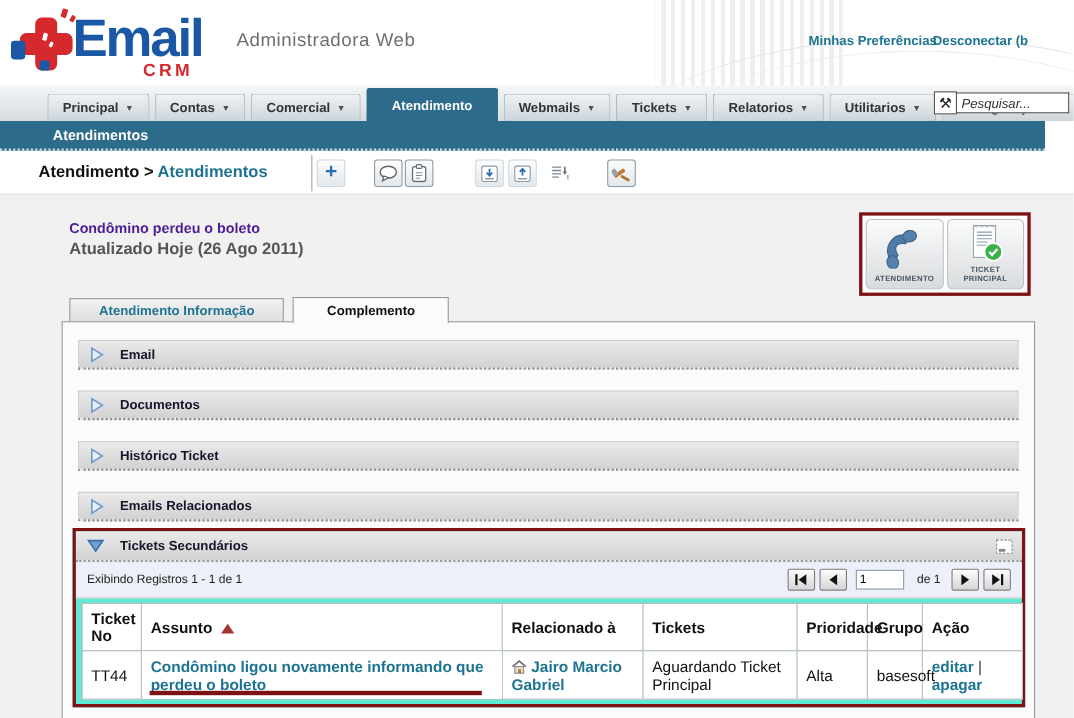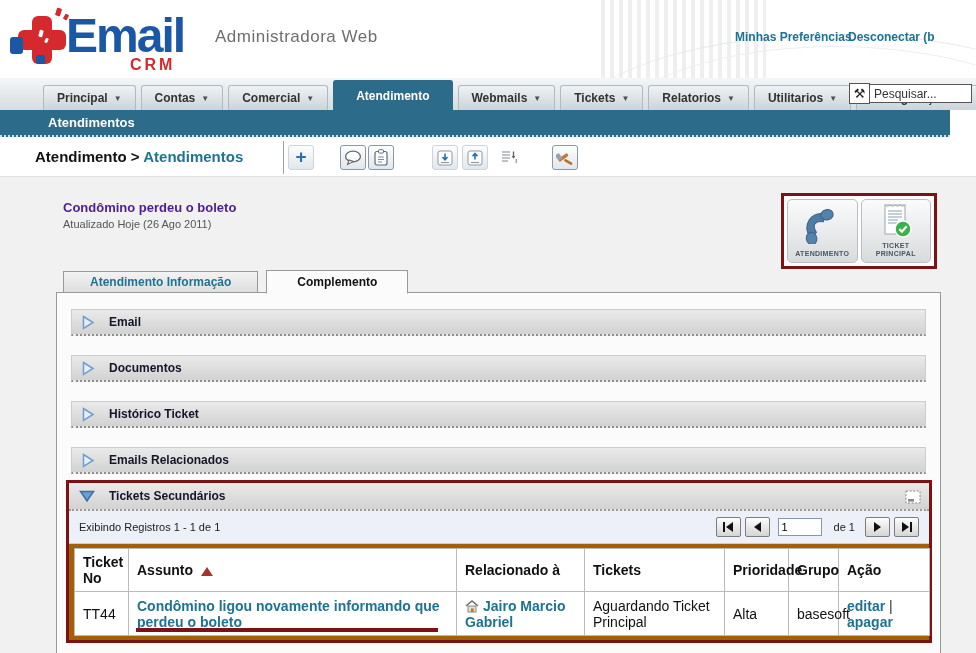--- a/index.html
+++ b/index.html
@@ -43,21 +43,21 @@
   .tabs { position: absolute; left: 43px; bottom: 0; display: flex; gap: 5px; align-items: flex-end; }
   .tab { height: 25px; padding: 0 13px; font-size: 12px; font-weight: bold; color: #333;
     background: linear-gradient(#eff2f4,#ccd4da); border: 1px solid #b0bac2; border-bottom: none;
     border-radius: 3px 3px 0 0; display: flex; align-items: center; gap: 6px; cursor: pointer; white-space: nowrap; }
   .tab .arr { font-size: 8px; color: #44505a; }
   .tab.active { background: #2d6b8a; color: #fff; border-color: #2d6b8a; height: 30px; padding: 0 22px; }
   .search { position: absolute; right: 4px; top: 5px; display: flex; align-items: center; }
   .search .tool { width: 21px; height: 21px; border: 1px solid #555; background: #fff;
     display: flex; align-items: center; justify-content: center; font-size: 13px; color: #222; }
   .search input { width: 102px; height: 19px; border: 1px solid #555; border-left: none;
-    font-size: 12px; padding: 0 4px; font-family: "Liberation Sans", sans-serif; color: #222; }
+    font-size: 12px; padding: 0 4px; font-family: "Liberation Sans", sans-serif; color: #222; font-style: italic; }
   .search input::placeholder { color: #333; opacity: 1; }
 
   .sectionbar { position: absolute; top: 110px; left: 0; width: 950px; height: 27px; background: #2d6b8a;
     color: #fff; font-weight: bold; font-size: 13px; line-height: 25px; padding-left: 48px;
     border-bottom: 2px dotted #cfdfe7; }
 
   
   .crumbrow { position: absolute; top: 139px; left: 0; width: 100%; height: 37px; background: #fff; }
   .crumb { position: absolute; left: 8px; top: 9px; font-size: 15px; font-weight: bold; color: #111; margin-left: 27px; }
   .crumb .cur { color: #1d7391; cursor: pointer; }
@@ -65,21 +65,21 @@
   .toolicons { position: absolute; left: 288px; top: 5px; display: flex; align-items: center; height: 27px; }
   .ibtn { width: 26px; height: 25px; border-radius: 3px; background: linear-gradient(#fdfdfd,#e1e7eb);
     border: 1px solid #cdd5da; display: flex; align-items: center; justify-content: center; cursor: pointer; }
   .ibtn.framed { border: 1px solid #8a99a3; }
   .plus-glyph { color: #2a6fb5; font-size: 19px; font-weight: bold; line-height: 1; margin-top: -2px; }
 
   
   .content { position: absolute; top: 176px; left: 0; width: 100%; height: 477px;
     background: #f1f1f1; border-top: 1px solid #e2e2e2; }
   .rec-title { position: absolute; left: 63px; top: 23px; font-size: 13px; font-weight: bold; color: #4c1d95; }
-  .rec-sub { position: absolute; left: 63px; top: 41px; font-size: 11px; color: #555; }
+  .rec-sub { position: absolute; left: 63px; top: 41px; font-size: 15px; color: #555; font-weight: bold; }
 
   .annotation-box { border: 3px solid #7c1214; }
   .quick-box { position: absolute; left: 781px; top: 16px; width: 156px; height: 76px;
     background: #fdfdfd; display: flex; gap: 3px; padding: 3px; }
   .qbtn { flex: 1; background: linear-gradient(#fbfbfb,#d8dbdd); border: 1px solid #b9c0c5; border-radius: 5px;
     display: flex; flex-direction: column; align-items: center; justify-content: flex-end; padding-bottom: 3px; cursor: pointer; }
   .qicon { flex: 1; display: flex; align-items: center; justify-content: center; }
   .qlabel { font-size: 7px; font-weight: bold; color: #475662; text-align: center; line-height: 1.25; letter-spacing: .3px; }
 
   .dtabs { position: absolute; left: 63px; top: 93px; display: flex; gap: 8px; align-items: flex-end; }
@@ -90,21 +90,21 @@
 
   .panel { position: absolute; left: 56px; top: 115px; width: 885px; height: 363px;
     border: 1px solid #999; background: #fbfbfb; }
 
   .acc { position: absolute; left: 14px; width: 855px; height: 27px;
     background: linear-gradient(#eaeaea,#d2d2d2); border: 1px solid #cccccc; border-bottom: 2px dotted #8f8f8f;
     display: flex; align-items: center; cursor: pointer; }
   .acc .tri { margin-left: 10px; display: flex; }
   .acc .lbl { margin-left: 14px; font-size: 12px; font-weight: bold; color: #15152a; }
 
-  .tsec { position: absolute; left: 9px; top: 187px; width: 866px; height: 163px; background: #a16207; }
+  .tsec { position: absolute; left: 9px; top: 187px; width: 866px; height: 163px; background: #5eead4; }
   .tsec-head { height: 28px; background: linear-gradient(#eaeaea,#d2d2d2); border-bottom: 2px dotted #999;
     display: flex; align-items: center; position: relative; cursor: pointer; }
   .tsec-head .lbl { margin-left: 14px; font-size: 12px; font-weight: bold; color: #15152a; }
   .tsec-head .tri { margin-left: 10px; display: flex; }
   .popup-ic { position: absolute; right: 8px; top: 7px; cursor: pointer; display: flex; }
 
   .pagrow { height: 33px; background: #edeff9; border-bottom: 1px solid #cccccc;
     display: flex; align-items: center; padding: 0 10px; font-size: 11px; color: #222; }
   .pagctl { margin-left: auto; display: flex; gap: 4px; align-items: center; }
   .pbtn { width: 25px; height: 20px; background: linear-gradient(#fdfdfd,#d5d5d5); border: 1px solid #7d7d7d;

